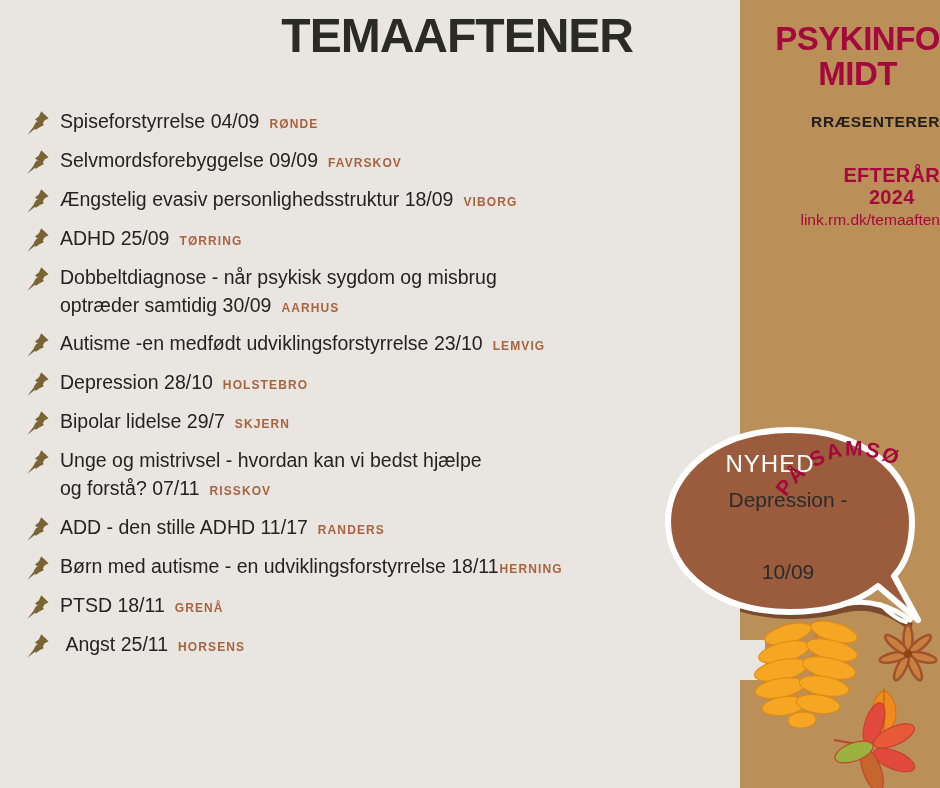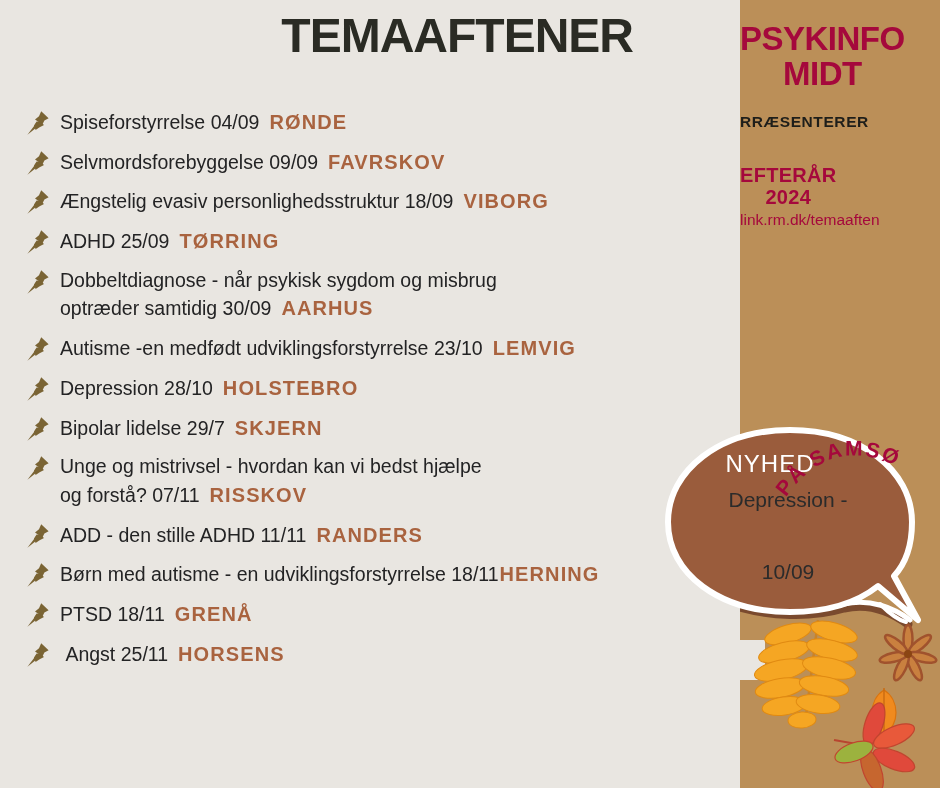--- a/index.html
+++ b/index.html
@@ -10,21 +10,21 @@
   }
   #poster{
     position:relative;width:940px;height:788px;
     background:#E9E6E1;overflow:hidden;
   }
 
   
   #sidebar{
     position:absolute;top:0;right:0;width:200px;height:788px;
     background:#BB8F58;
-    display:flex;flex-direction:column;align-items:flex-start;
+    display:flex;flex-direction:column;align-items:flex-end;
     box-sizing:border-box;padding-top:22px;
   }
   .sb-brand{
     color:#A5083C;font-weight:bold;font-size:33px;line-height:1.05;
     letter-spacing:-0.5px;text-align:center;
   }
   .sb-present{
     color:#1E1E1A;font-weight:bold;font-size:15.5px;letter-spacing:0.6px;
     text-align:center;margin-top:22px;
   }
@@ -60,21 +60,21 @@
   }
   .pin{
     flex:0 0 auto;width:24px;height:26px;margin-right:10px;margin-top:2px;
   }
   .pin svg{display:block;}
   .ev-body{
     color:#232324;font-size:19.5px;line-height:1.42;
   }
   .ev-title{white-space:pre-wrap;}
   .city{
-    color:#A9633F;font-weight:bold;font-size:20px;letter-spacing:1.1px;
+    color:#A9633F;font-weight:bold;font-size:12px;letter-spacing:1.1px;
     margin-left:10px;white-space:nowrap;
   }
   .city.tight{margin-left:1px;text-align:right;}
 
   
   #bubble-wrap{
     position:absolute;left:660px;top:424px;width:280px;height:215px;
     z-index:6;
   }
   #bubble-wrap svg{display:block;overflow:visible;}
@@ -212,21 +212,21 @@
 og forstå? 07/11</span><span class="city">RISSKOV</span></span>
       </div>
       <div class="ev">
         <span class="pin">
           <svg width="24" height="26" viewBox="0 0 24 26">
             <path d="M15.2 1.2 L22.6 8.2 L18.4 10.4 L16.4 14.6 L9.0 9.4 L13.0 6.2 Z" fill="#7A6434"></path>
             <path d="M14.6 11.8 L18.0 15.0 L13.2 17.4 L9.6 20.0 L8.0 15.6 L10.6 11.6 Z" fill="#7A6434"></path>
             <path d="M10.2 13.2 L1.4 24.8 L12.4 16.0 Z" fill="#7A6434"></path>
           </svg>
         </span>
-        <span class="ev-body"><span class="ev-title">ADD - den stille ADHD 11/11</span><span class="city">RANDERS</span></span>
+        <span class="ev-body"><span class="ev-title">ADD - den stille ADHD 11/17</span><span class="city">RANDERS</span></span>
       </div>
       <div class="ev">
         <span class="pin">
           <svg width="24" height="26" viewBox="0 0 24 26">
             <path d="M15.2 1.2 L22.6 8.2 L18.4 10.4 L16.4 14.6 L9.0 9.4 L13.0 6.2 Z" fill="#7A6434"></path>
             <path d="M14.6 11.8 L18.0 15.0 L13.2 17.4 L9.6 20.0 L8.0 15.6 L10.6 11.6 Z" fill="#7A6434"></path>
             <path d="M10.2 13.2 L1.4 24.8 L12.4 16.0 Z" fill="#7A6434"></path>
           </svg>
         </span>
         <span class="ev-body"><span class="ev-title">Børn med autisme - en udviklingsforstyrrelse 18/11</span><span class="city tight">HERNING</span></span>

